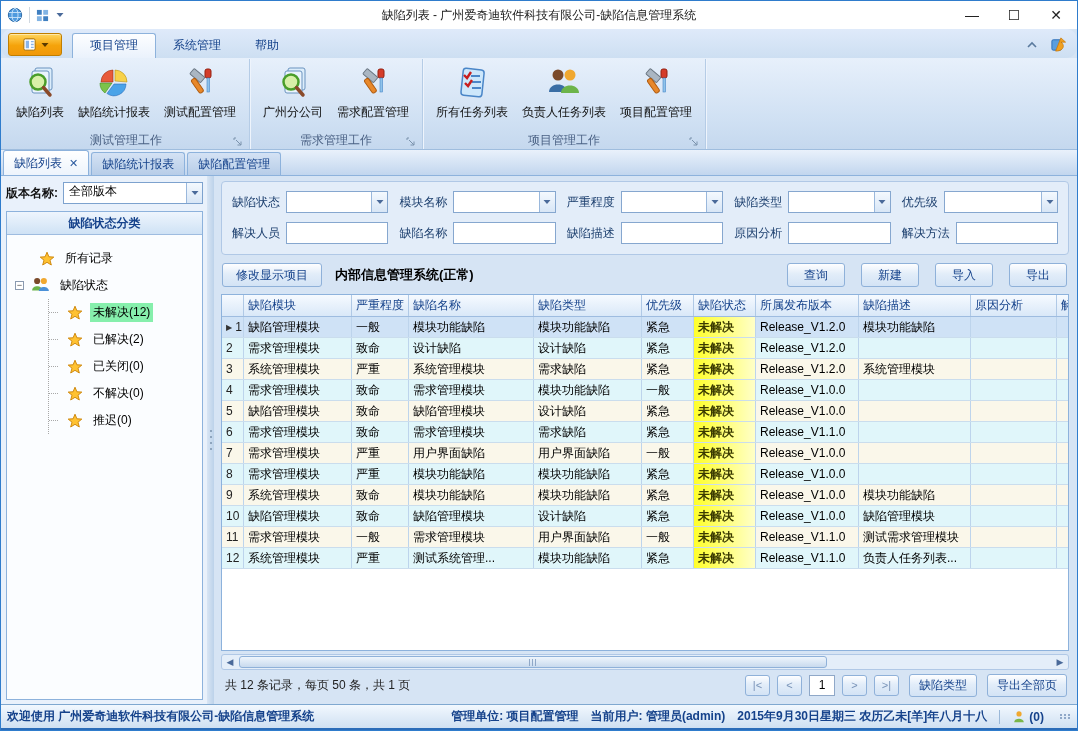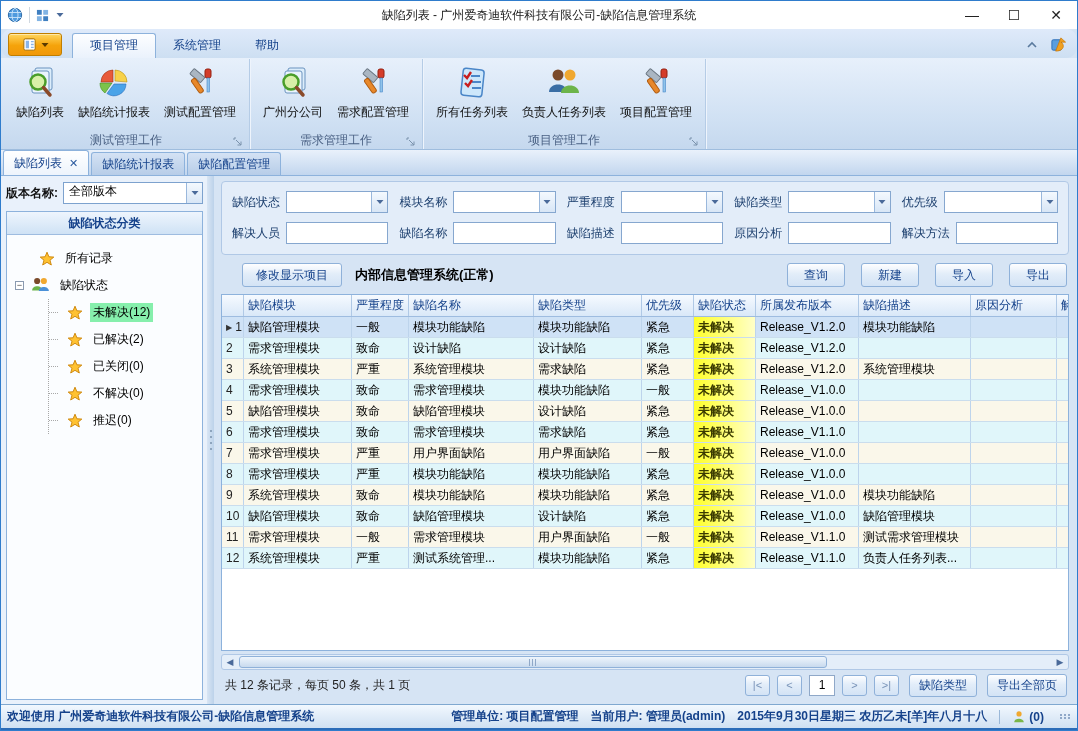--- a/index.html
+++ b/index.html
@@ -95,21 +95,21 @@
   .fctrl { flex:1; height:22px; min-width:0; }
   .finput { width:100%; height:22px; border:1px solid #86a7cf; background:#fff; padding:0 4px;
     font:12px "Liberation Sans","DejaVu Sans",sans-serif; }
   .fselect { display:flex; background:#fff; border:1px solid #86a7cf; height:22px; }
   .fselect .sel-fill { flex:1; }
 
   .action-row { display:flex; align-items:center; margin:8px 2px 7px 1px; gap:13px; flex:none; }
   .btn { background:linear-gradient(#fefeff,#e2edf9 45%,#d3e3f5); border:1px solid #8fb1d9;
     border-radius:3px; color:#15428b; display:flex; align-items:center; justify-content:center;
     height:24px; white-space:nowrap; cursor:default; }
-  .modify-btn { width:100px;margin-left:20px; }
+  .modify-btn { width:100px; }
   .sys-title { font-weight:bold; font-size:13px; color:#000; }
   .action-spacer { flex:1; }
   .act-btn { width:58px; margin-left:2px; }
 
   
   .grid-area { flex:1; border:1px solid #8db2dc; background:#fff; overflow:hidden; position:relative; }
   .grid-table { width:901px; }
   .grow { display:flex; height:21px; border-bottom:1px solid #cadded; background:#fff; }
   .grow.gheader { height:22px; background:linear-gradient(#f6faff,#d9e8f8); border-bottom:1px solid #9ebce0; }
   .gc { border-right:1px solid #bdd4ec; padding:0 4px; display:flex; align-items:center;

